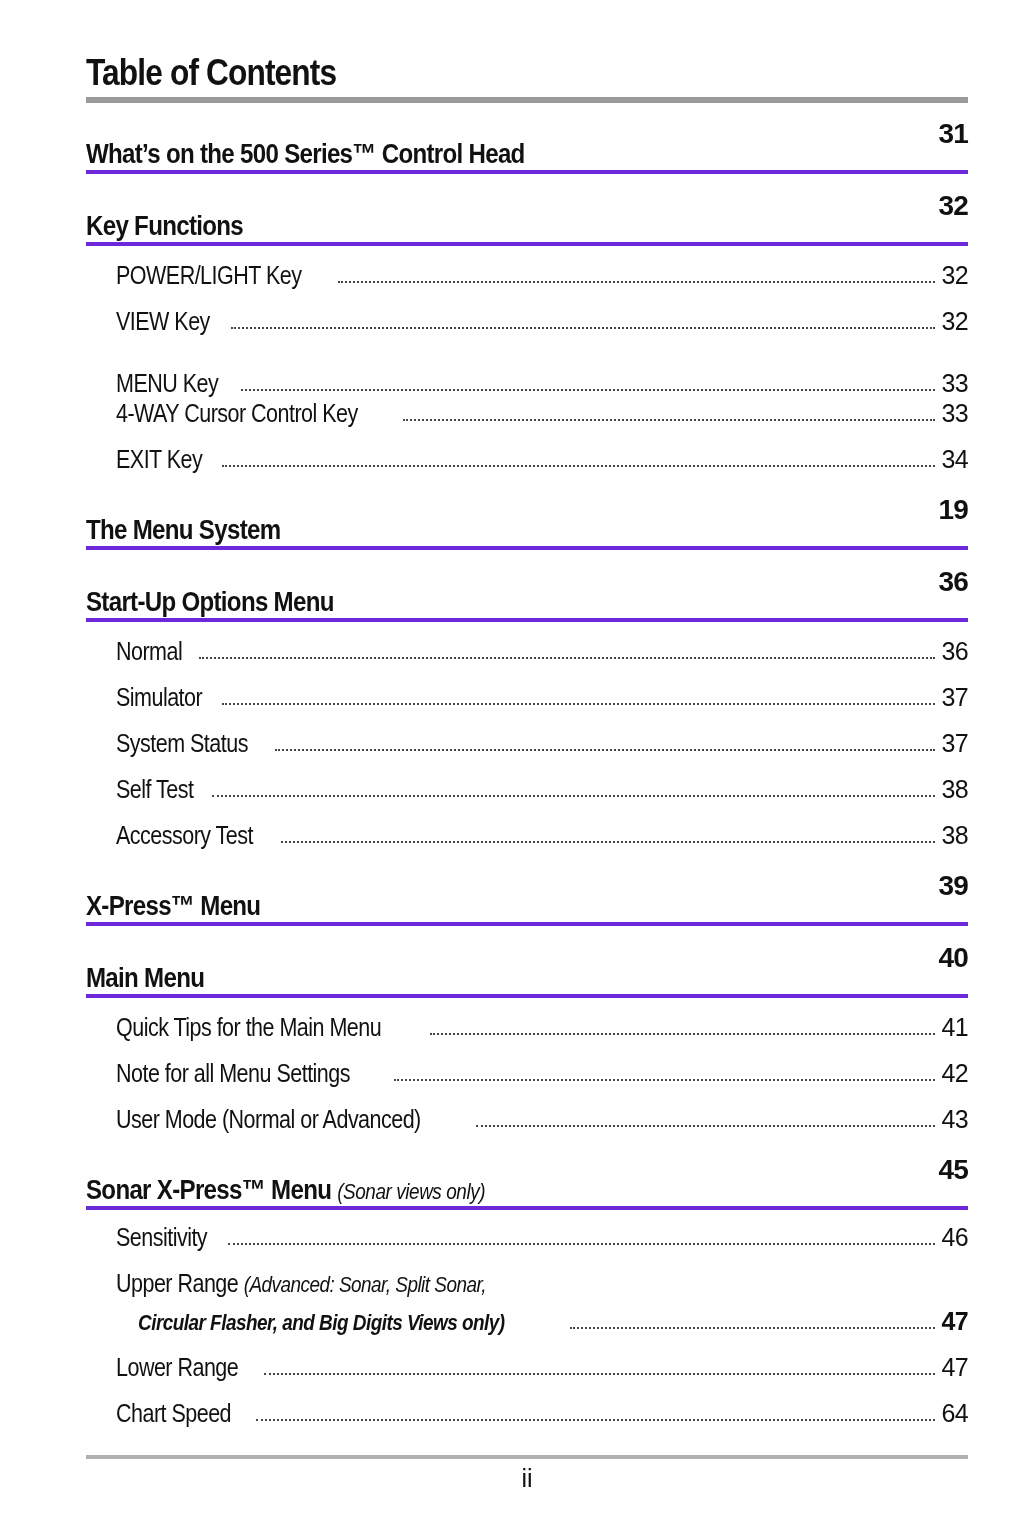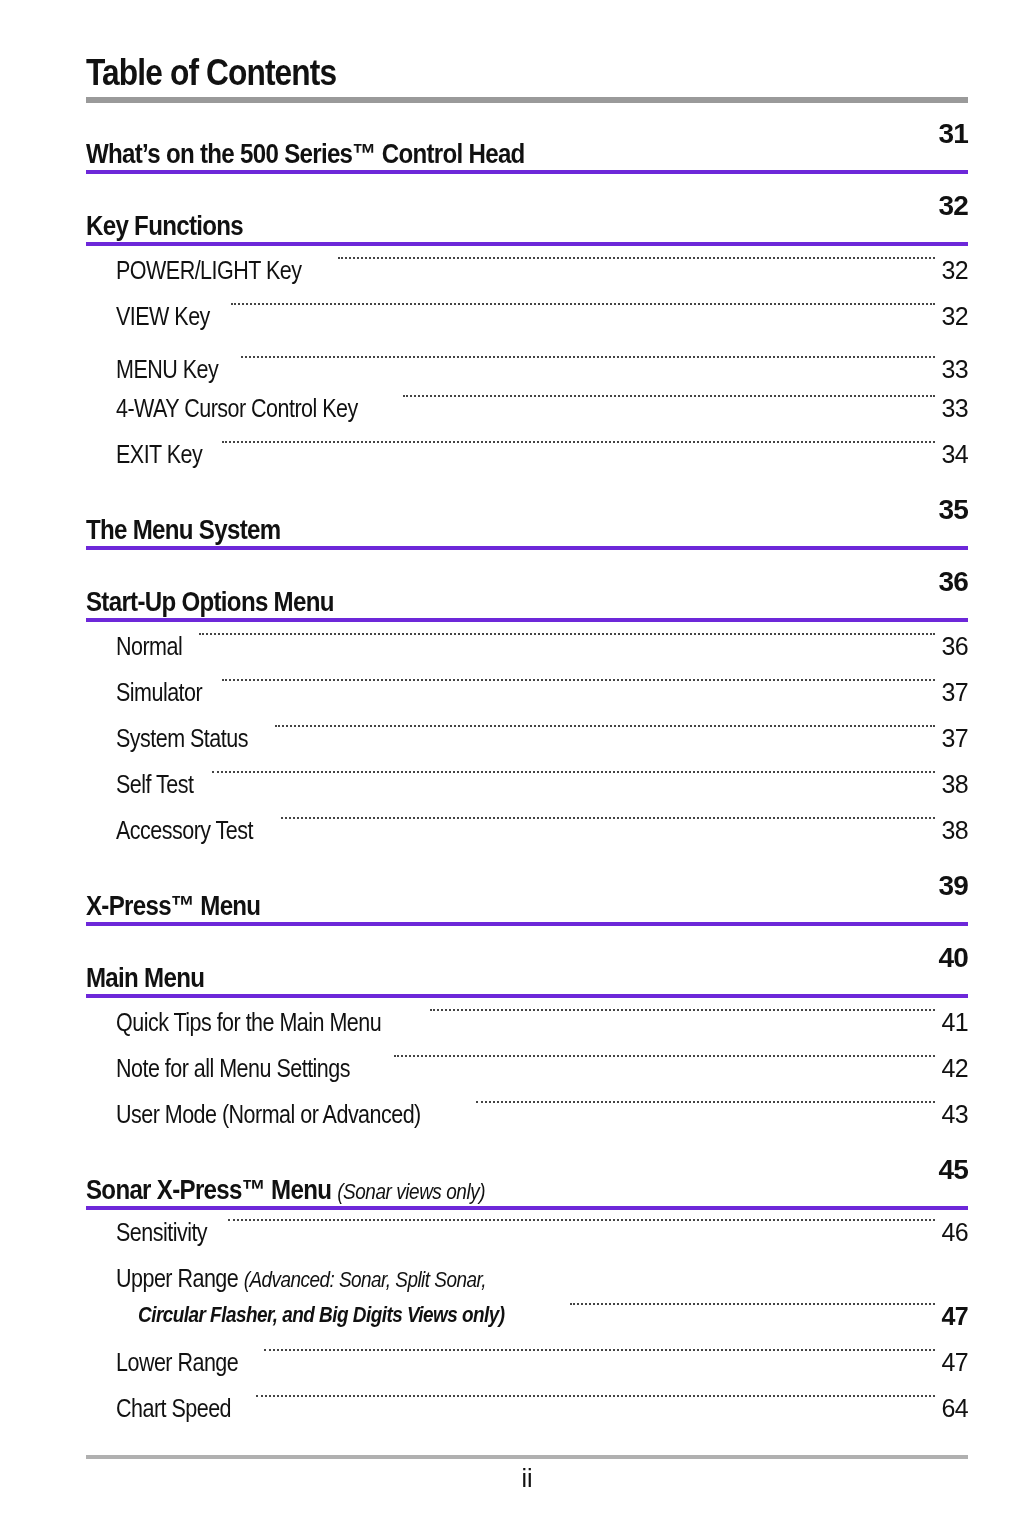--- a/index.html
+++ b/index.html
@@ -20,21 +20,21 @@
     position: absolute; left: 0; width: 882px; height: 34px;
     border-bottom: 4px solid #6d28d9;
     display: flex; justify-content: space-between; align-items: flex-end;
     font-weight: bold; font-size: 28px; letter-spacing: -0.8px;
   }
   .section .label { transform: scaleX(0.86); transform-origin: left bottom; white-space: nowrap; }
   .section .num { padding-bottom: 20px; }
   .section .note { font-weight: normal; font-style: italic; font-size: 22px; letter-spacing: -0.5px; }
   .entry {
     position: absolute; left: 30px; width: 852px; height: 34px;
-    display: flex; font-size: 25px; letter-spacing: -0.6px;
+    display: flex; align-items: flex-end; font-size: 25px; letter-spacing: -0.6px;
   }
   .entry .label { white-space: nowrap; transform: scaleX(0.86); transform-origin: left bottom; }
   .entry .dots {
     flex: 1; border-bottom: 2px dotted #444; margin: 0 6px 7px 6px; height: 1px;
   }
   .entry .num { font-size: 25px; }
   .entry .italic { font-style: italic; font-size: 22px; }
   .sub2 { left: 52px; width: 830px; font-weight: bold; }
   .bottom-rule { position: absolute; top: 1455px; left: 0; width: 882px; height: 4px; background: #b0b0b0; }
   .page-num { position: absolute; top: 1464px; left: 0; width: 882px; text-align: center; font-size: 25px; }
@@ -58,39 +58,39 @@
   <div class="entry" style="top:256px">
     <span class="label">POWER/LIGHT Key</span>
     <span class="dots"></span>
     <span class="num">32</span>
   </div>
   <div class="entry" style="top:302px">
     <span class="label">VIEW Key</span>
     <span class="dots"></span>
     <span class="num">32</span>
   </div>
-  <div class="entry" style="top:355px">
+  <div class="entry" style="top:364px">
     <span class="label">MENU Key</span>
     <span class="dots"></span>
     <span class="num">33</span>
   </div>
   <div class="entry" style="top:394px">
     <span class="label">4-WAY Cursor Control Key</span>
     <span class="dots"></span>
     <span class="num">33</span>
   </div>
   <div class="entry" style="top:440px">
     <span class="label">EXIT Key</span>
     <span class="dots"></span>
     <span class="num">34</span>
   </div>
 
   <div class="section" style="top:512px">
     <span class="label">The Menu System</span>
-    <span class="num">35</span>
+    <span class="num">19</span>
   </div>
 
   <div class="section" style="top:584px">
     <span class="label">Start-Up Options Menu</span>
     <span class="num">36</span>
   </div>
   <div class="entry" style="top:632px">
     <span class="label">Normal</span>
     <span class="dots"></span>
     <span class="num">36</span>

